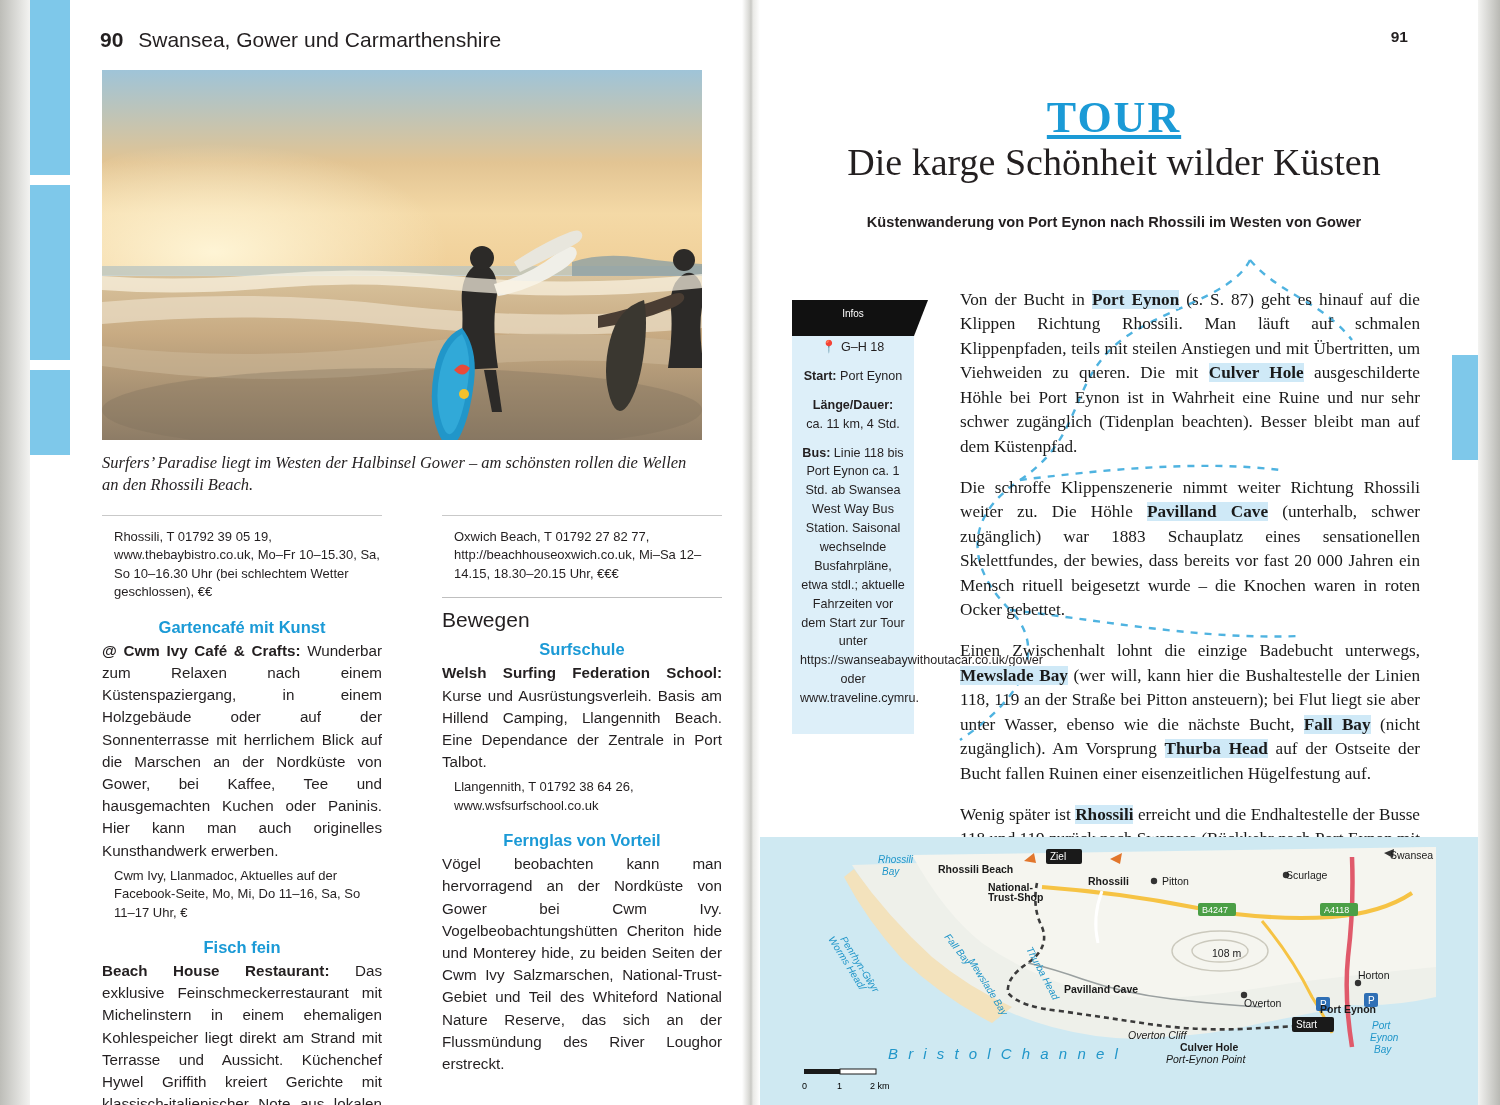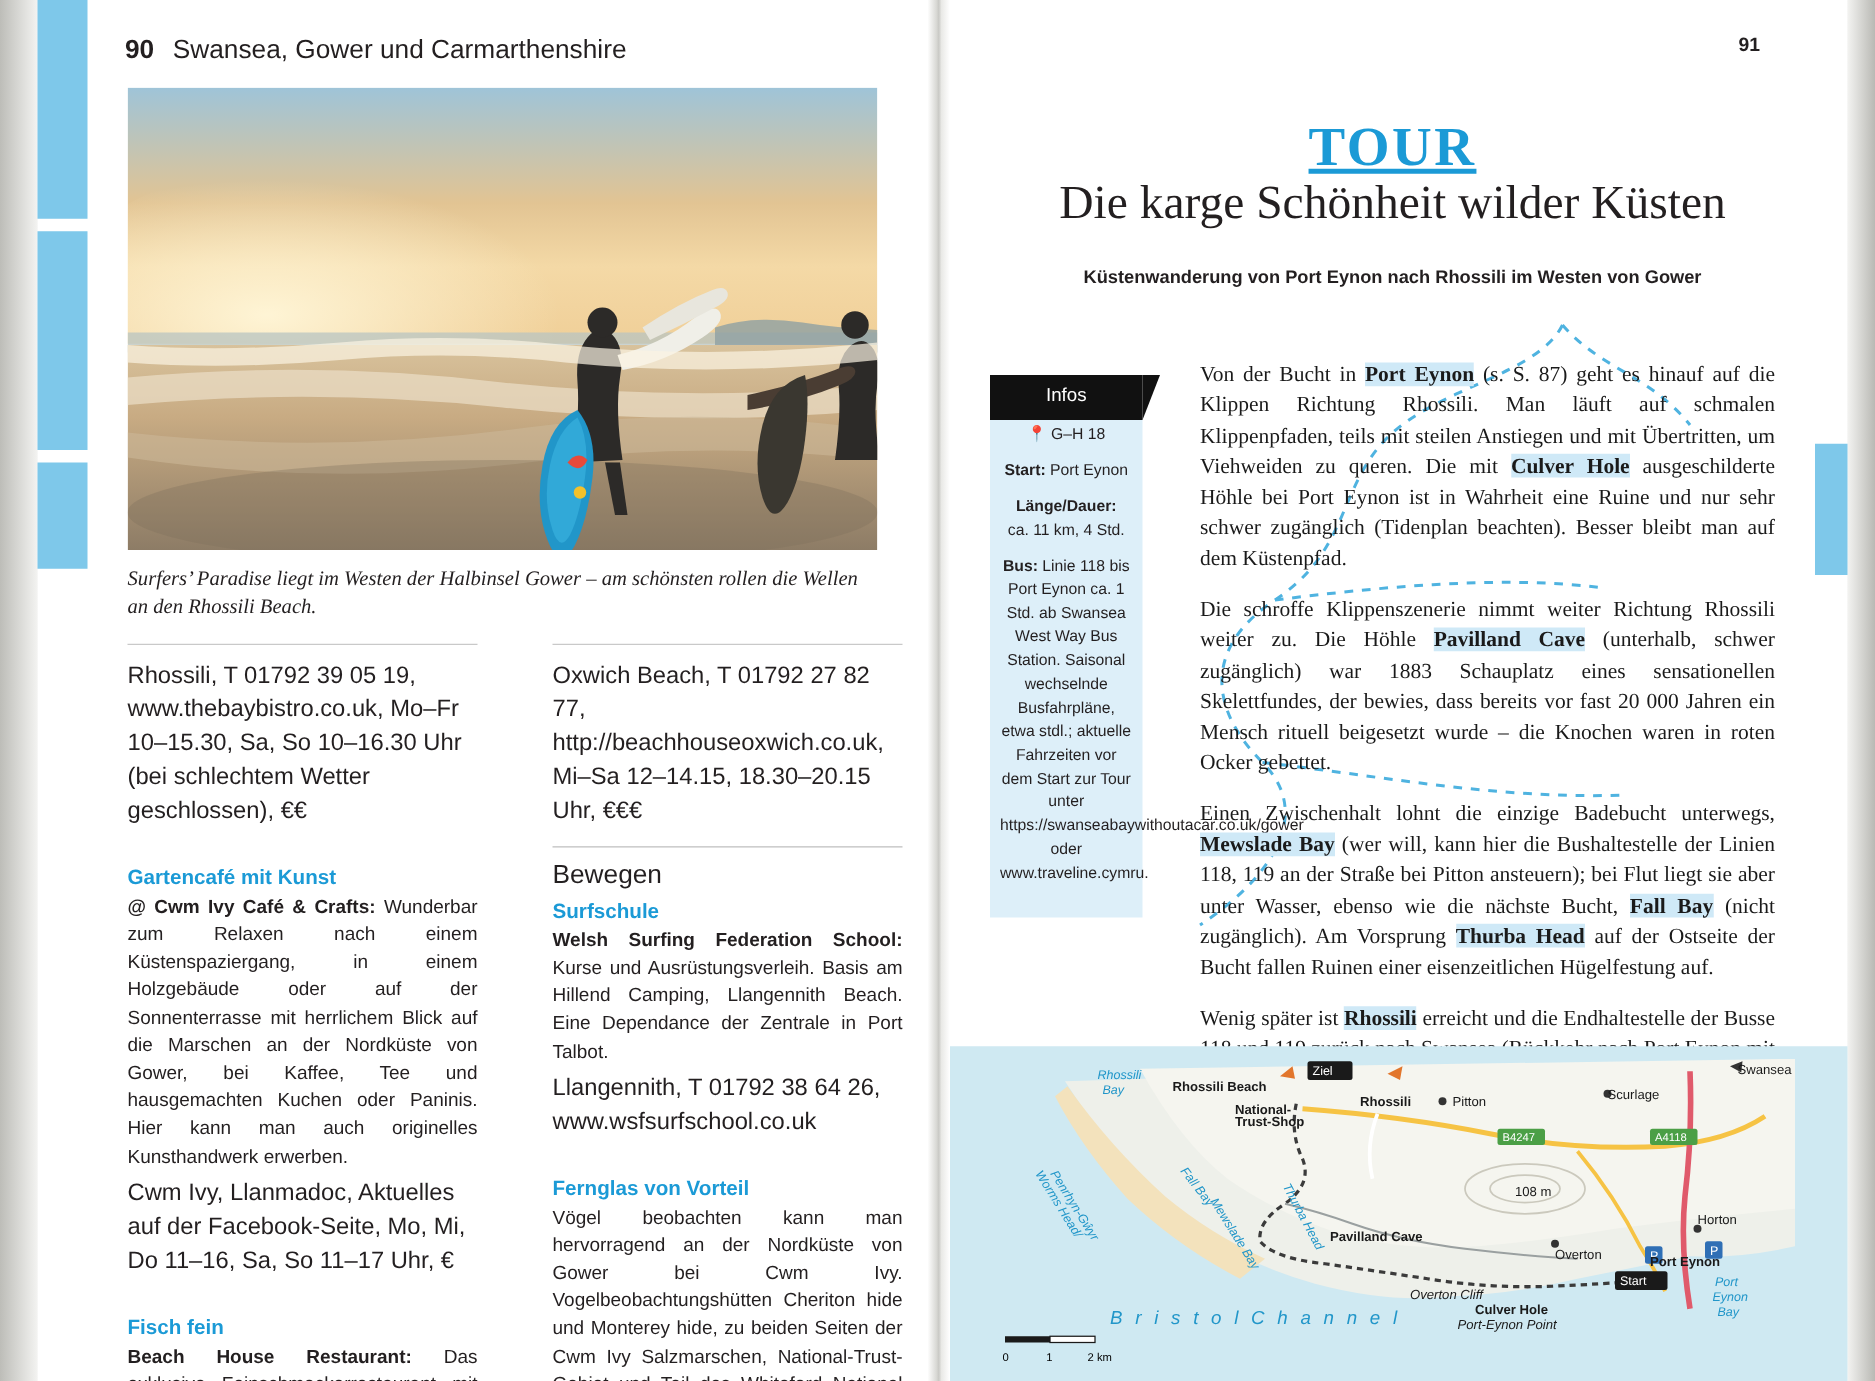--- a/index.html
+++ b/index.html
@@ -28,41 +28,41 @@
   .hdr-left{position:absolute;left:70px;top:28px;font-size:21px;color:#231f20;}
   .hdr-left .pno{font-weight:bold;}
   .photo{position:absolute;left:72px;top:70px;width:600px;height:370px;overflow:hidden;}
   .caption{position:absolute;left:72px;top:452px;width:600px;font-family:"Liberation Serif",serif;
     font-style:italic;font-size:16.5px;line-height:1.35;color:#231f20;}
   .rule{position:absolute;background:#c9c9c9;height:1px;}
 
   .col{position:absolute;font-family:"Liberation Sans",sans-serif;color:#231f20;}
   .colA{left:72px;top:528px;width:280px;}
   .colB{left:412px;top:528px;width:280px;}
-  .small{font-size:19px;line-height:1.42;}
+  .small{font-size:13px;line-height:1.42;margin-left:12px;}
   .body{font-size:15.2px;line-height:1.46;text-align:justify;}
-  .blue-head{color:#1b9ad6;font-weight:bold;font-size:16.5px;margin:30px 0 3px;}
+  .blue-head{color:#1b9ad6;font-weight:bold;font-size:16.5px;margin:16px 0 3px;text-align:center;}
   .section-head{font-size:21px;color:#231f20;margin:10px 0 8px;}
   b{font-weight:bold;}
   .hl{background:#cfe9f7;}
   .mini-rule{width:100%;height:1px;background:#bfbfbf;margin:14px 0 8px;}
 
   
   .hdr-right{position:absolute;right:70px;top:28px;font-size:15.5px;font-weight:bold;color:#231f20;}
   .tour-word{position:absolute;left:0;top:92px;width:728px;text-align:center;
     font-family:"Liberation Serif",serif;font-weight:bold;font-size:44px;letter-spacing:2px;color:#1b9ad6;text-decoration:underline;}
   .tour-title{position:absolute;left:0;top:140px;width:728px;text-align:center;
     font-family:"Liberation Serif",serif;font-size:38px;color:#231f20;}
   .tour-sub{position:absolute;left:44px;top:214px;width:640px;text-align:center;
     font-size:14.6px;font-weight:bold;color:#231f20;}
 
   .infobox{position:absolute;left:42px;top:300px;width:122px;}
   .infobox-head{position:relative;width:122px;height:36px;background:#111;}
   .infobox-head span{position:absolute;left:0;top:8px;width:122px;text-align:center;color:#fff;
-    font-size:15px;}
+    font-size:10px;}
   .infobox-head:after{content:"";position:absolute;right:-14px;top:0;border-left:14px solid #111;
     border-bottom:36px solid transparent;}
   .infobox-body{width:122px;background:#ddeff9;padding:2px 8px 16px;box-sizing:border-box;
     text-align:center;font-size:12.6px;line-height:1.5;color:#231f20;}
   .infobox-body p{margin:0 0 10px;}
 
   .tour-text{position:absolute;left:210px;top:288px;width:460px;
     font-family:"Liberation Serif",serif;font-size:17.2px;line-height:1.42;text-align:justify;color:#1a1a1a;}
   .tour-text p{margin:0 0 17px;}
 

